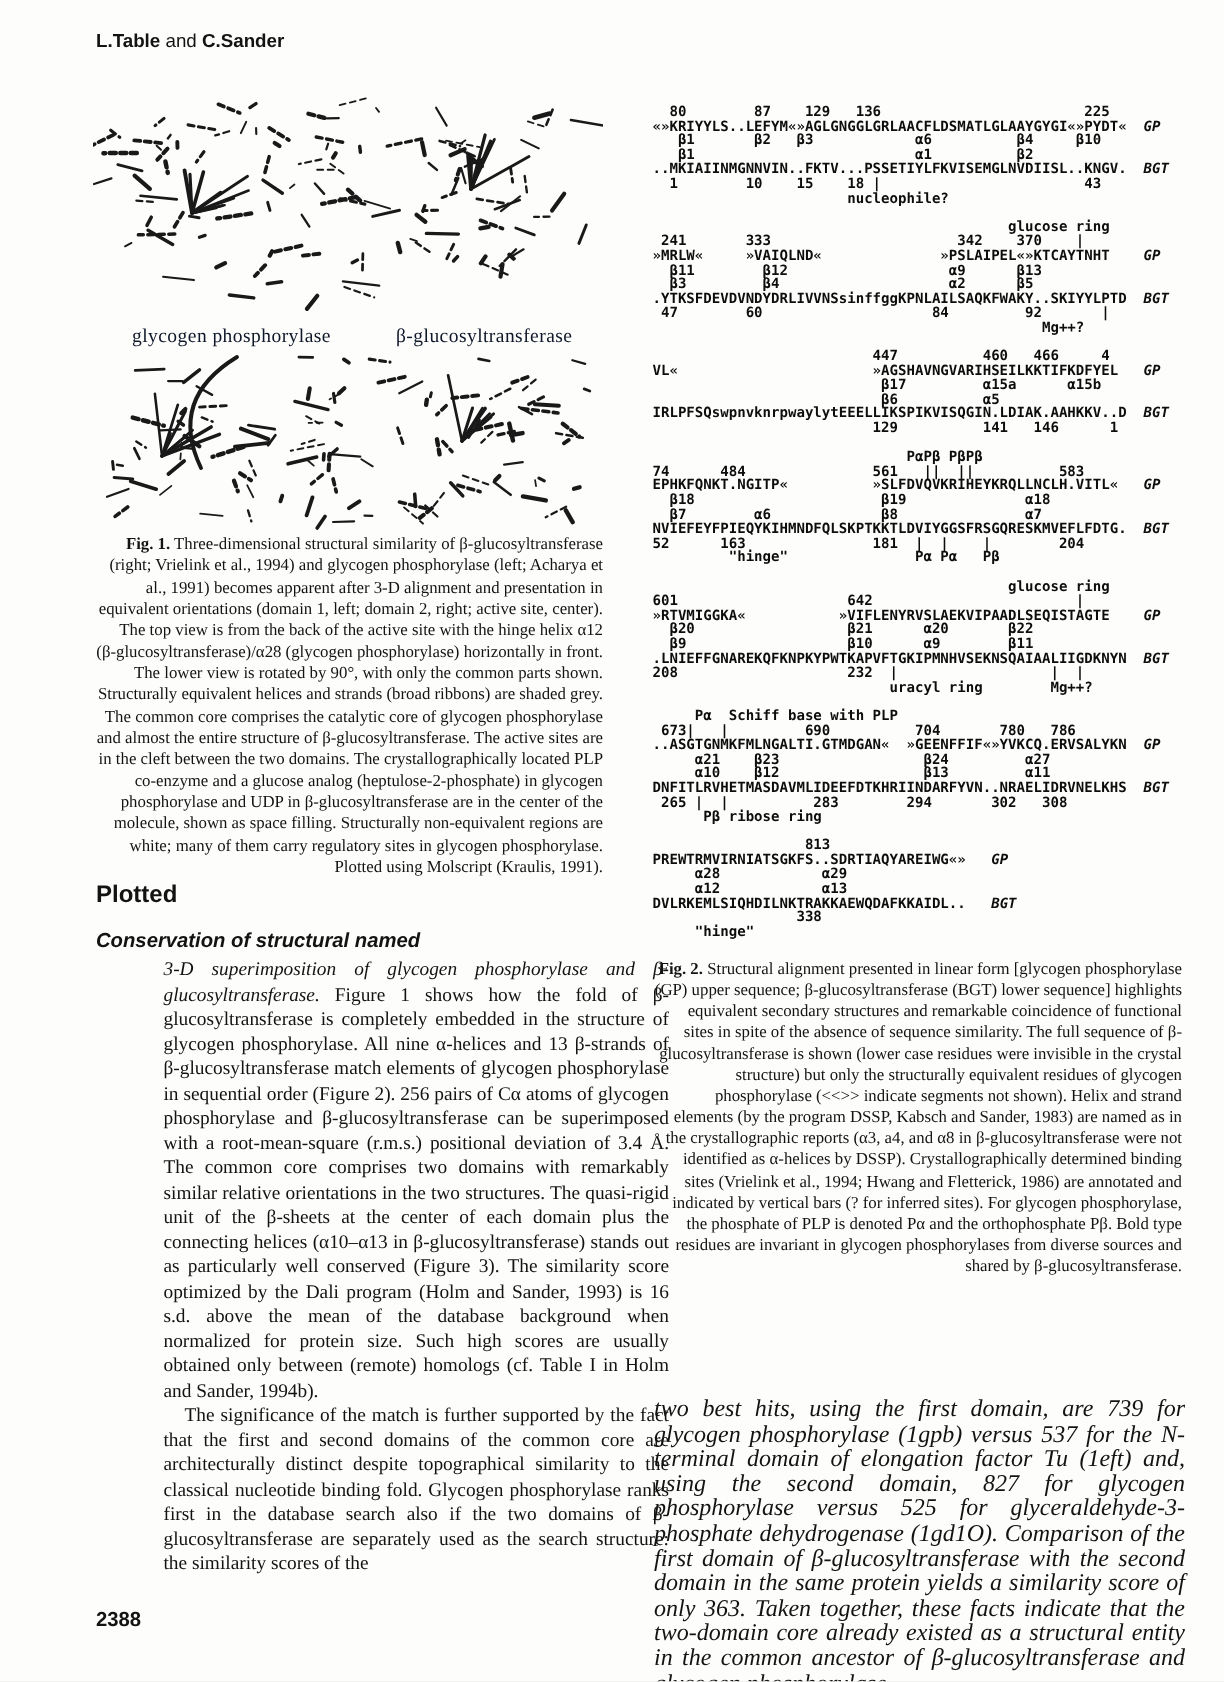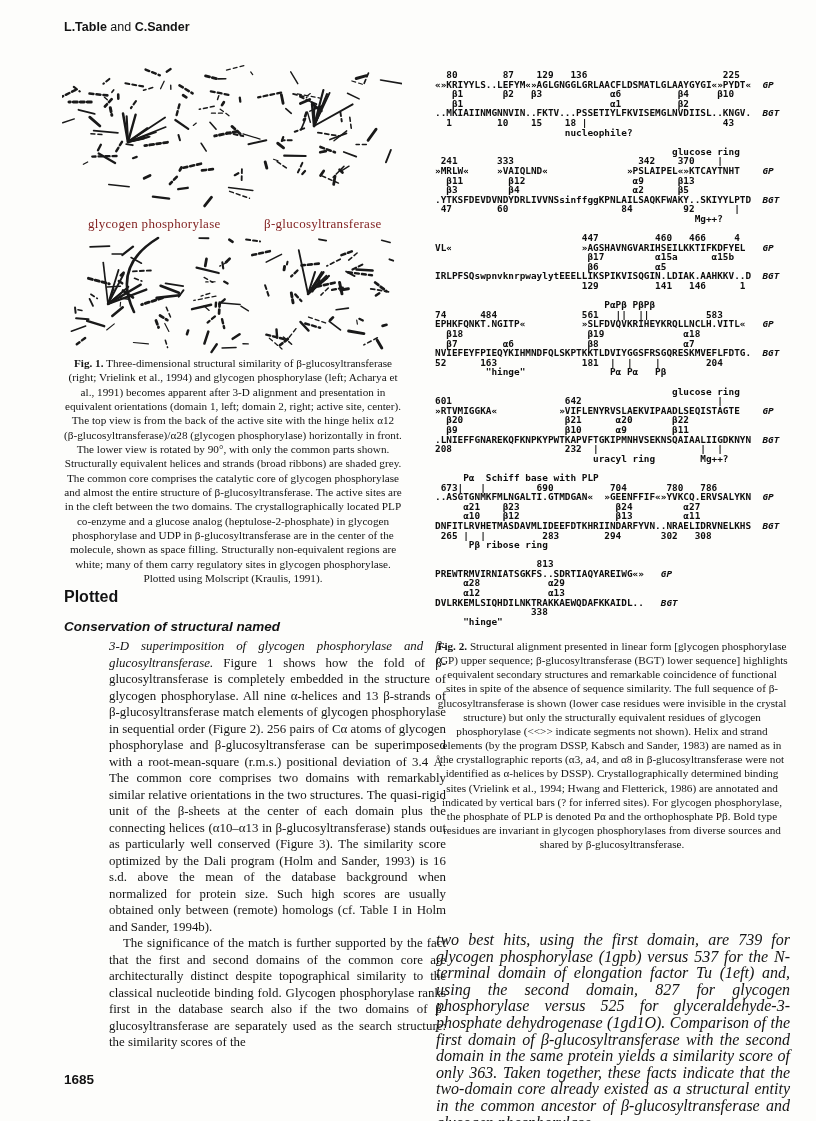--- a/index.html
+++ b/index.html
@@ -10,28 +10,28 @@
   }
   .authors{
     position:absolute;left:64px;top:20px;
     font-family:"Liberation Sans",sans-serif;font-size:12.5px;
   }
   .authors b{font-weight:700;}
   .fig1{position:absolute;left:62px;top:56px;width:340px;height:300px;}
   .fig1 svg{position:absolute;left:0;top:0;}
   .fig1-label{
     position:absolute;top:160px;
-    font-family:"Liberation Serif",serif;font-size:13px;color:#7f1d1d;
+    font-family:"Liberation Serif",serif;font-size:13px;color:#0f172a;
     letter-spacing:.3px;
   }
   .fig1-label.left{left:26px;}
   .fig1-label.right{left:202px;}
   .caption{
     position:absolute;left:64px;width:338px;
-    font-size:11.2px;line-height:14.35px;text-align:center;
+    font-size:11.2px;line-height:14.35px;text-align:right;
   }
   .caption b{font-weight:700;}
   .cap1{top:356px;}
   .cap2{left:436px;top:639px;width:352px;line-height:14.15px;}
   .results-h{
     position:absolute;left:64px;top:588px;
     font-family:"Liberation Sans",sans-serif;font-weight:700;font-size:16px;
   }
   .results-sub{
     position:absolute;left:64px;top:619px;
@@ -411,15 +411,15 @@
 DVLRKEMLSIQHDILNKTRAKKAEWQDAFKKAIDL..   <i>BGT</i>
                  338
      "hinge"</pre>
 
   <div class="caption cap2">
     <b>Fig. 2.</b><span> Structural alignment presented in linear form [glycogen phosphorylase (GP) upper sequence; β-glucosyltransferase (BGT) lower sequence] highlights equivalent secondary structures and remarkable coincidence of functional sites in spite of the absence of sequence similarity. The full sequence of β-glucosyltransferase is shown (lower case residues were invisible in the crystal structure) but only the structurally equivalent residues of glycogen phosphorylase (&lt;&lt;&gt;&gt; indicate segments not shown). Helix and strand elements (by the program DSSP, Kabsch and Sander, 1983) are named as in the crystallographic reports (α3, a4, and α8 in β-glucosyltransferase were not identified as α-helices by DSSP). Crystallographically determined binding sites (Vrielink et al., 1994; Hwang and Fletterick, 1986) are annotated and indicated by vertical bars (? for inferred sites). For glycogen phosphorylase, the phosphate of PLP is denoted Pα and the orthophosphate Pβ. Bold type residues are invariant in glycogen phosphorylases from diverse sources and shared by β-glucosyltransferase.</span>
   </div>
 
   <div class="rightpara">two best hits, using the first domain, are 739 for glycogen phosphorylase (1gpb) versus 537 for the N-terminal domain of elongation factor Tu (1eft) and, using the second domain, 827 for glycogen phosphorylase versus 525 for glyceraldehyde-3-phosphate dehydrogenase (1gd1O). Comparison of the first domain of β-glucosyltransferase with the second domain in the same protein yields a similarity score of only 363. Taken together, these facts indicate that the two-domain core already existed as a structural entity in the common ancestor of β-glucosyltransferase and glycogen phosphorylase.</div>
 
-  <div class="pagenum">1685</div>
+  <div class="pagenum">2388</div>
 
 </div>
 
 </body></html>

